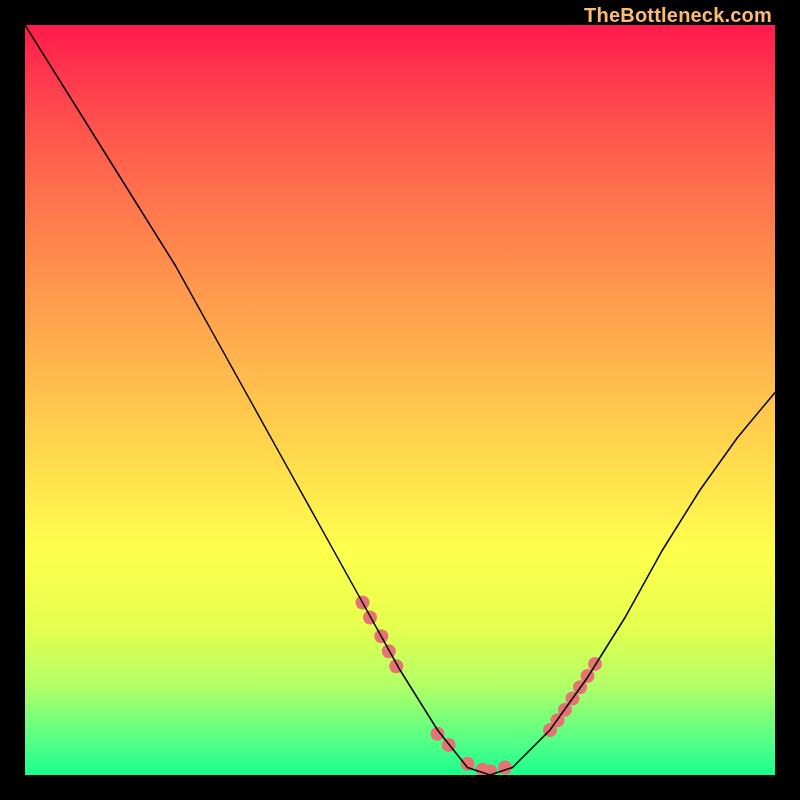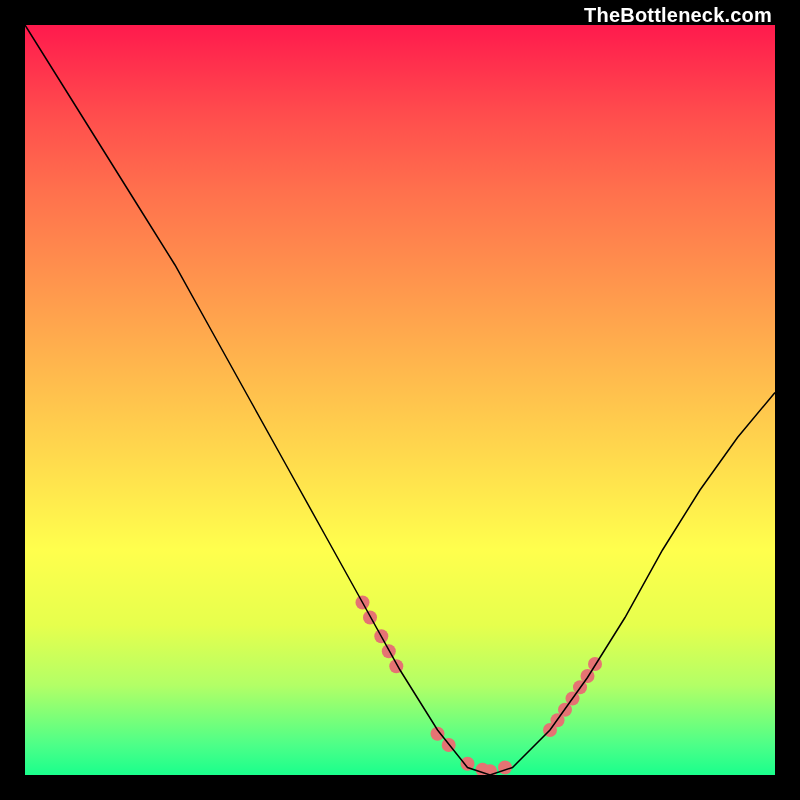--- a/index.html
+++ b/index.html
@@ -37,21 +37,21 @@
       #4dff88 96%,
       #1aff8c 100%);
   }
   .watermark {
     position: absolute;
     top: 4px;
     right: 28px;
     font-family: Arial, Helvetica, sans-serif;
     font-size: 20px;
     font-weight: bold;
-    color: #ffffff;
+    color: #fdba74;
     letter-spacing: 0.2px;
     user-select: none;
   }
   svg.curve {
     position: absolute;
     left: 0;
     top: 0;
     width: 750px;
     height: 750px;
   }

